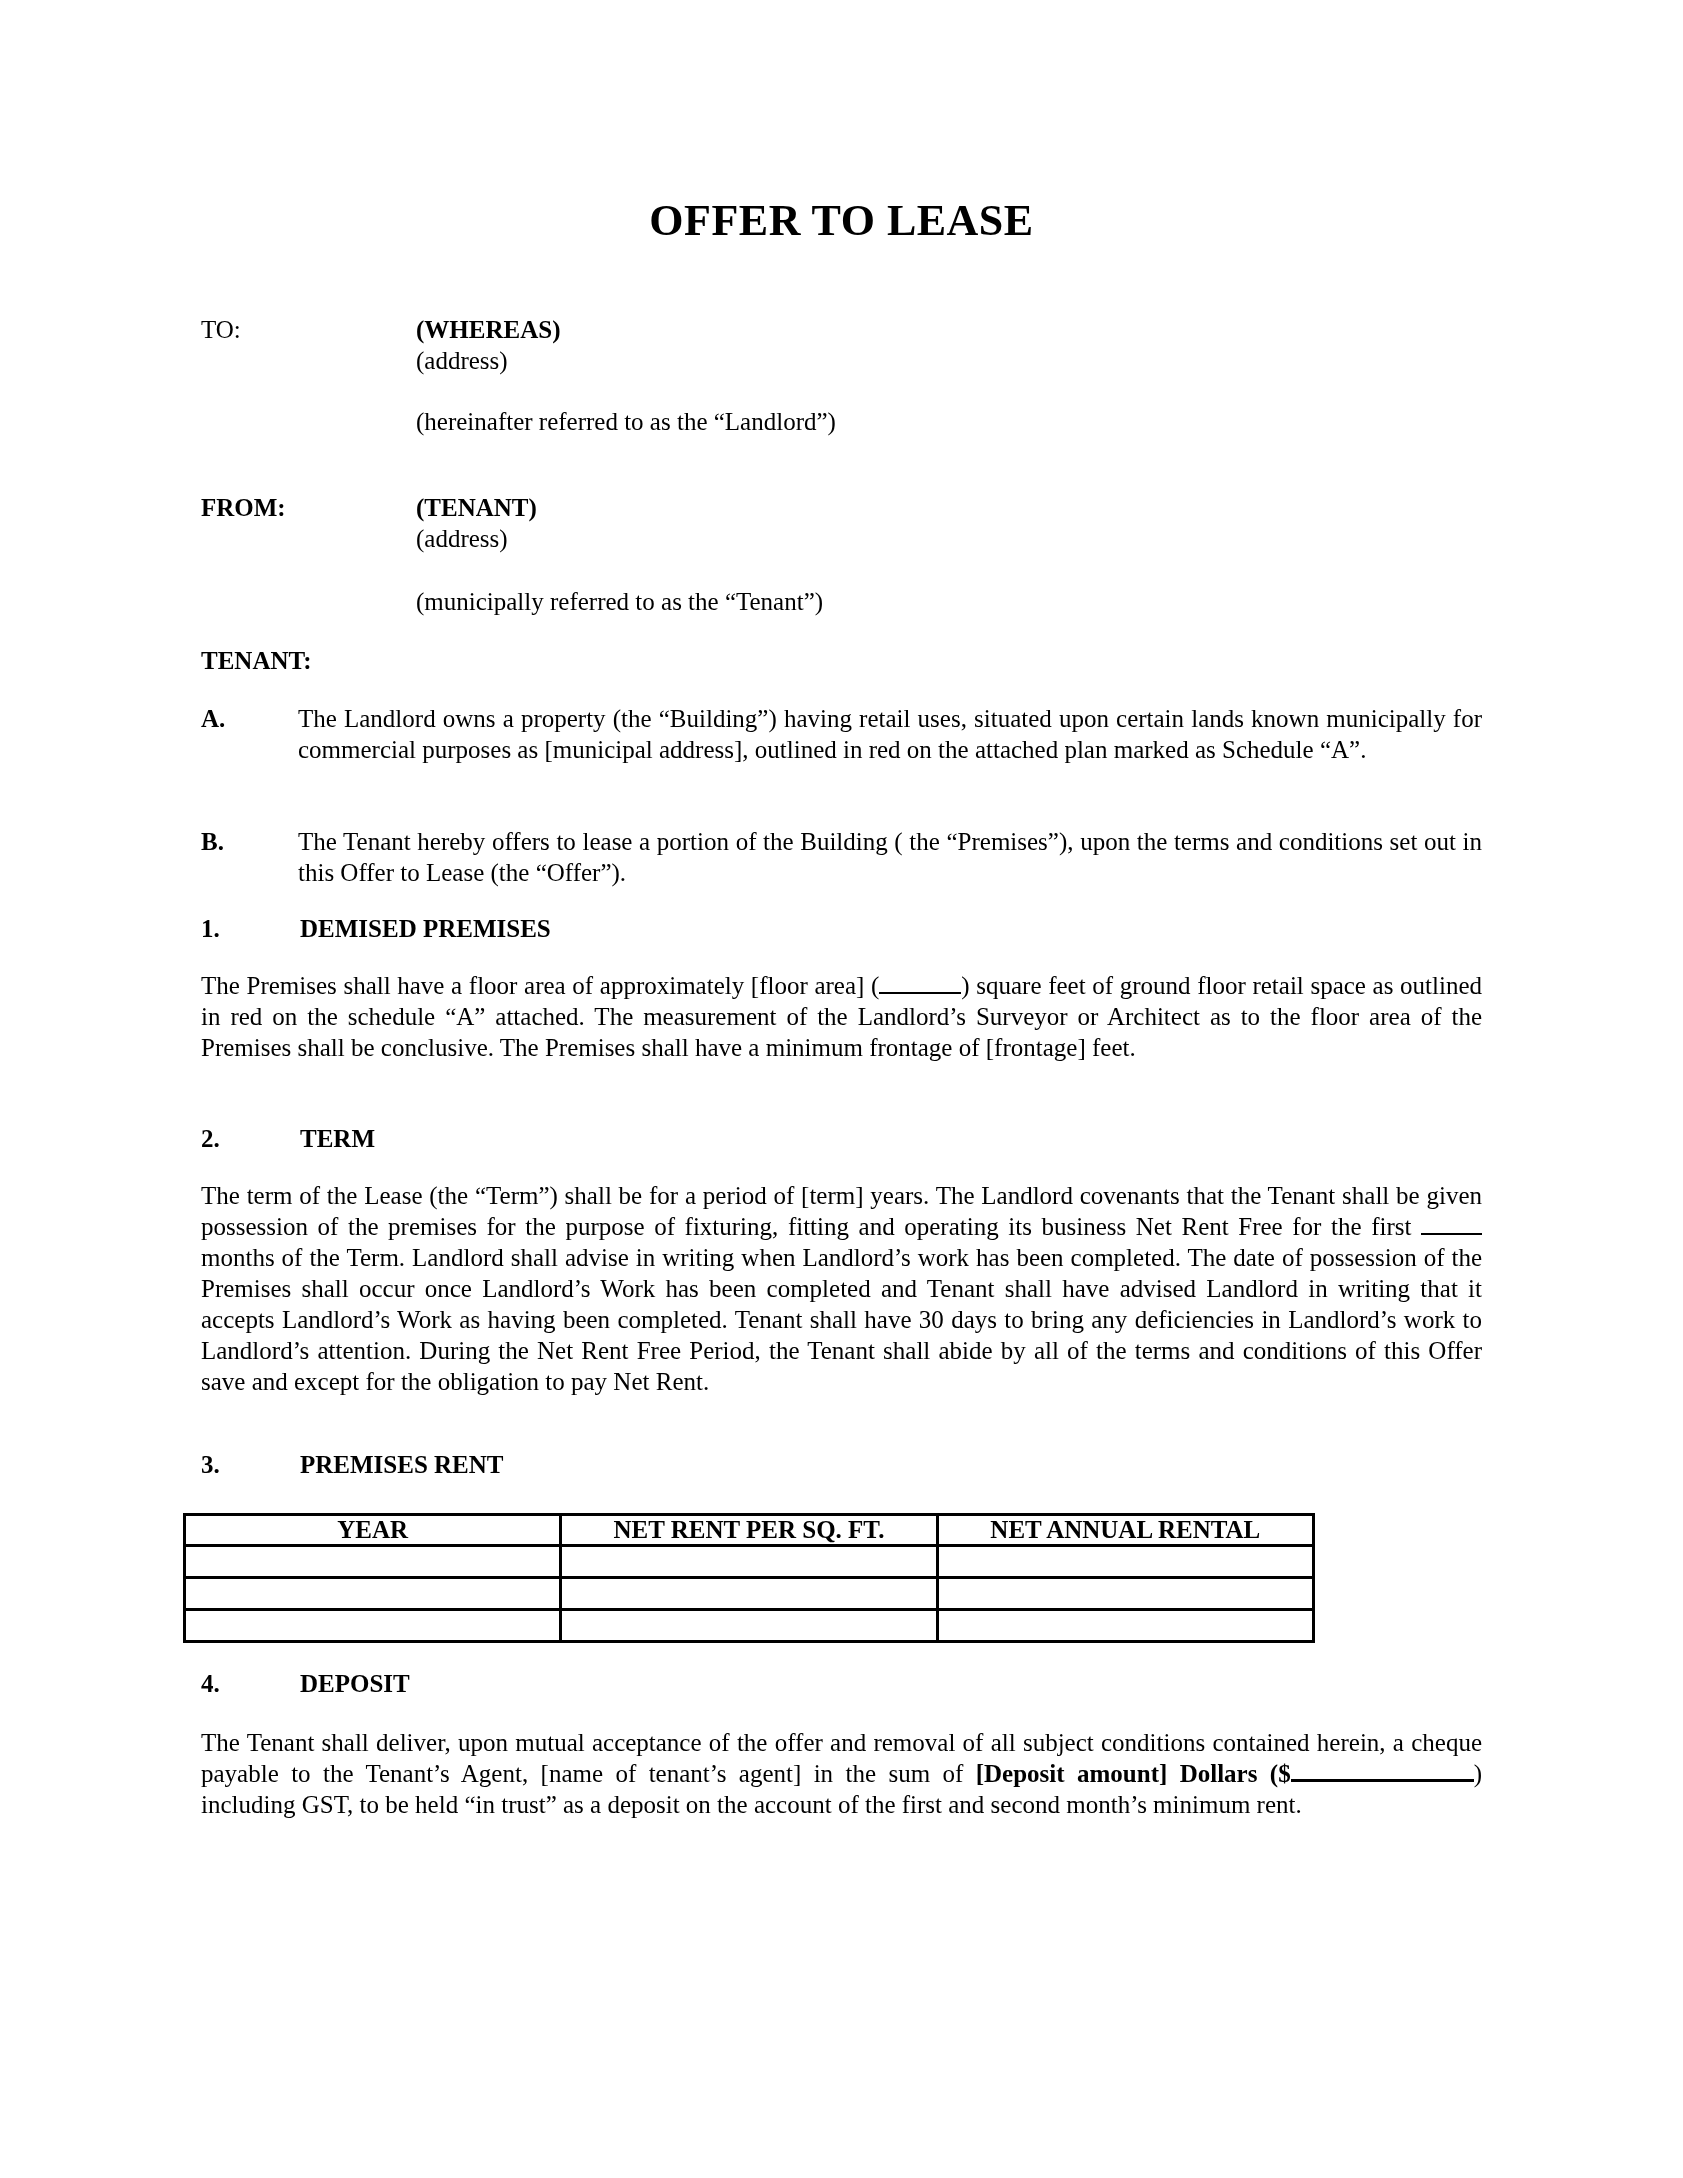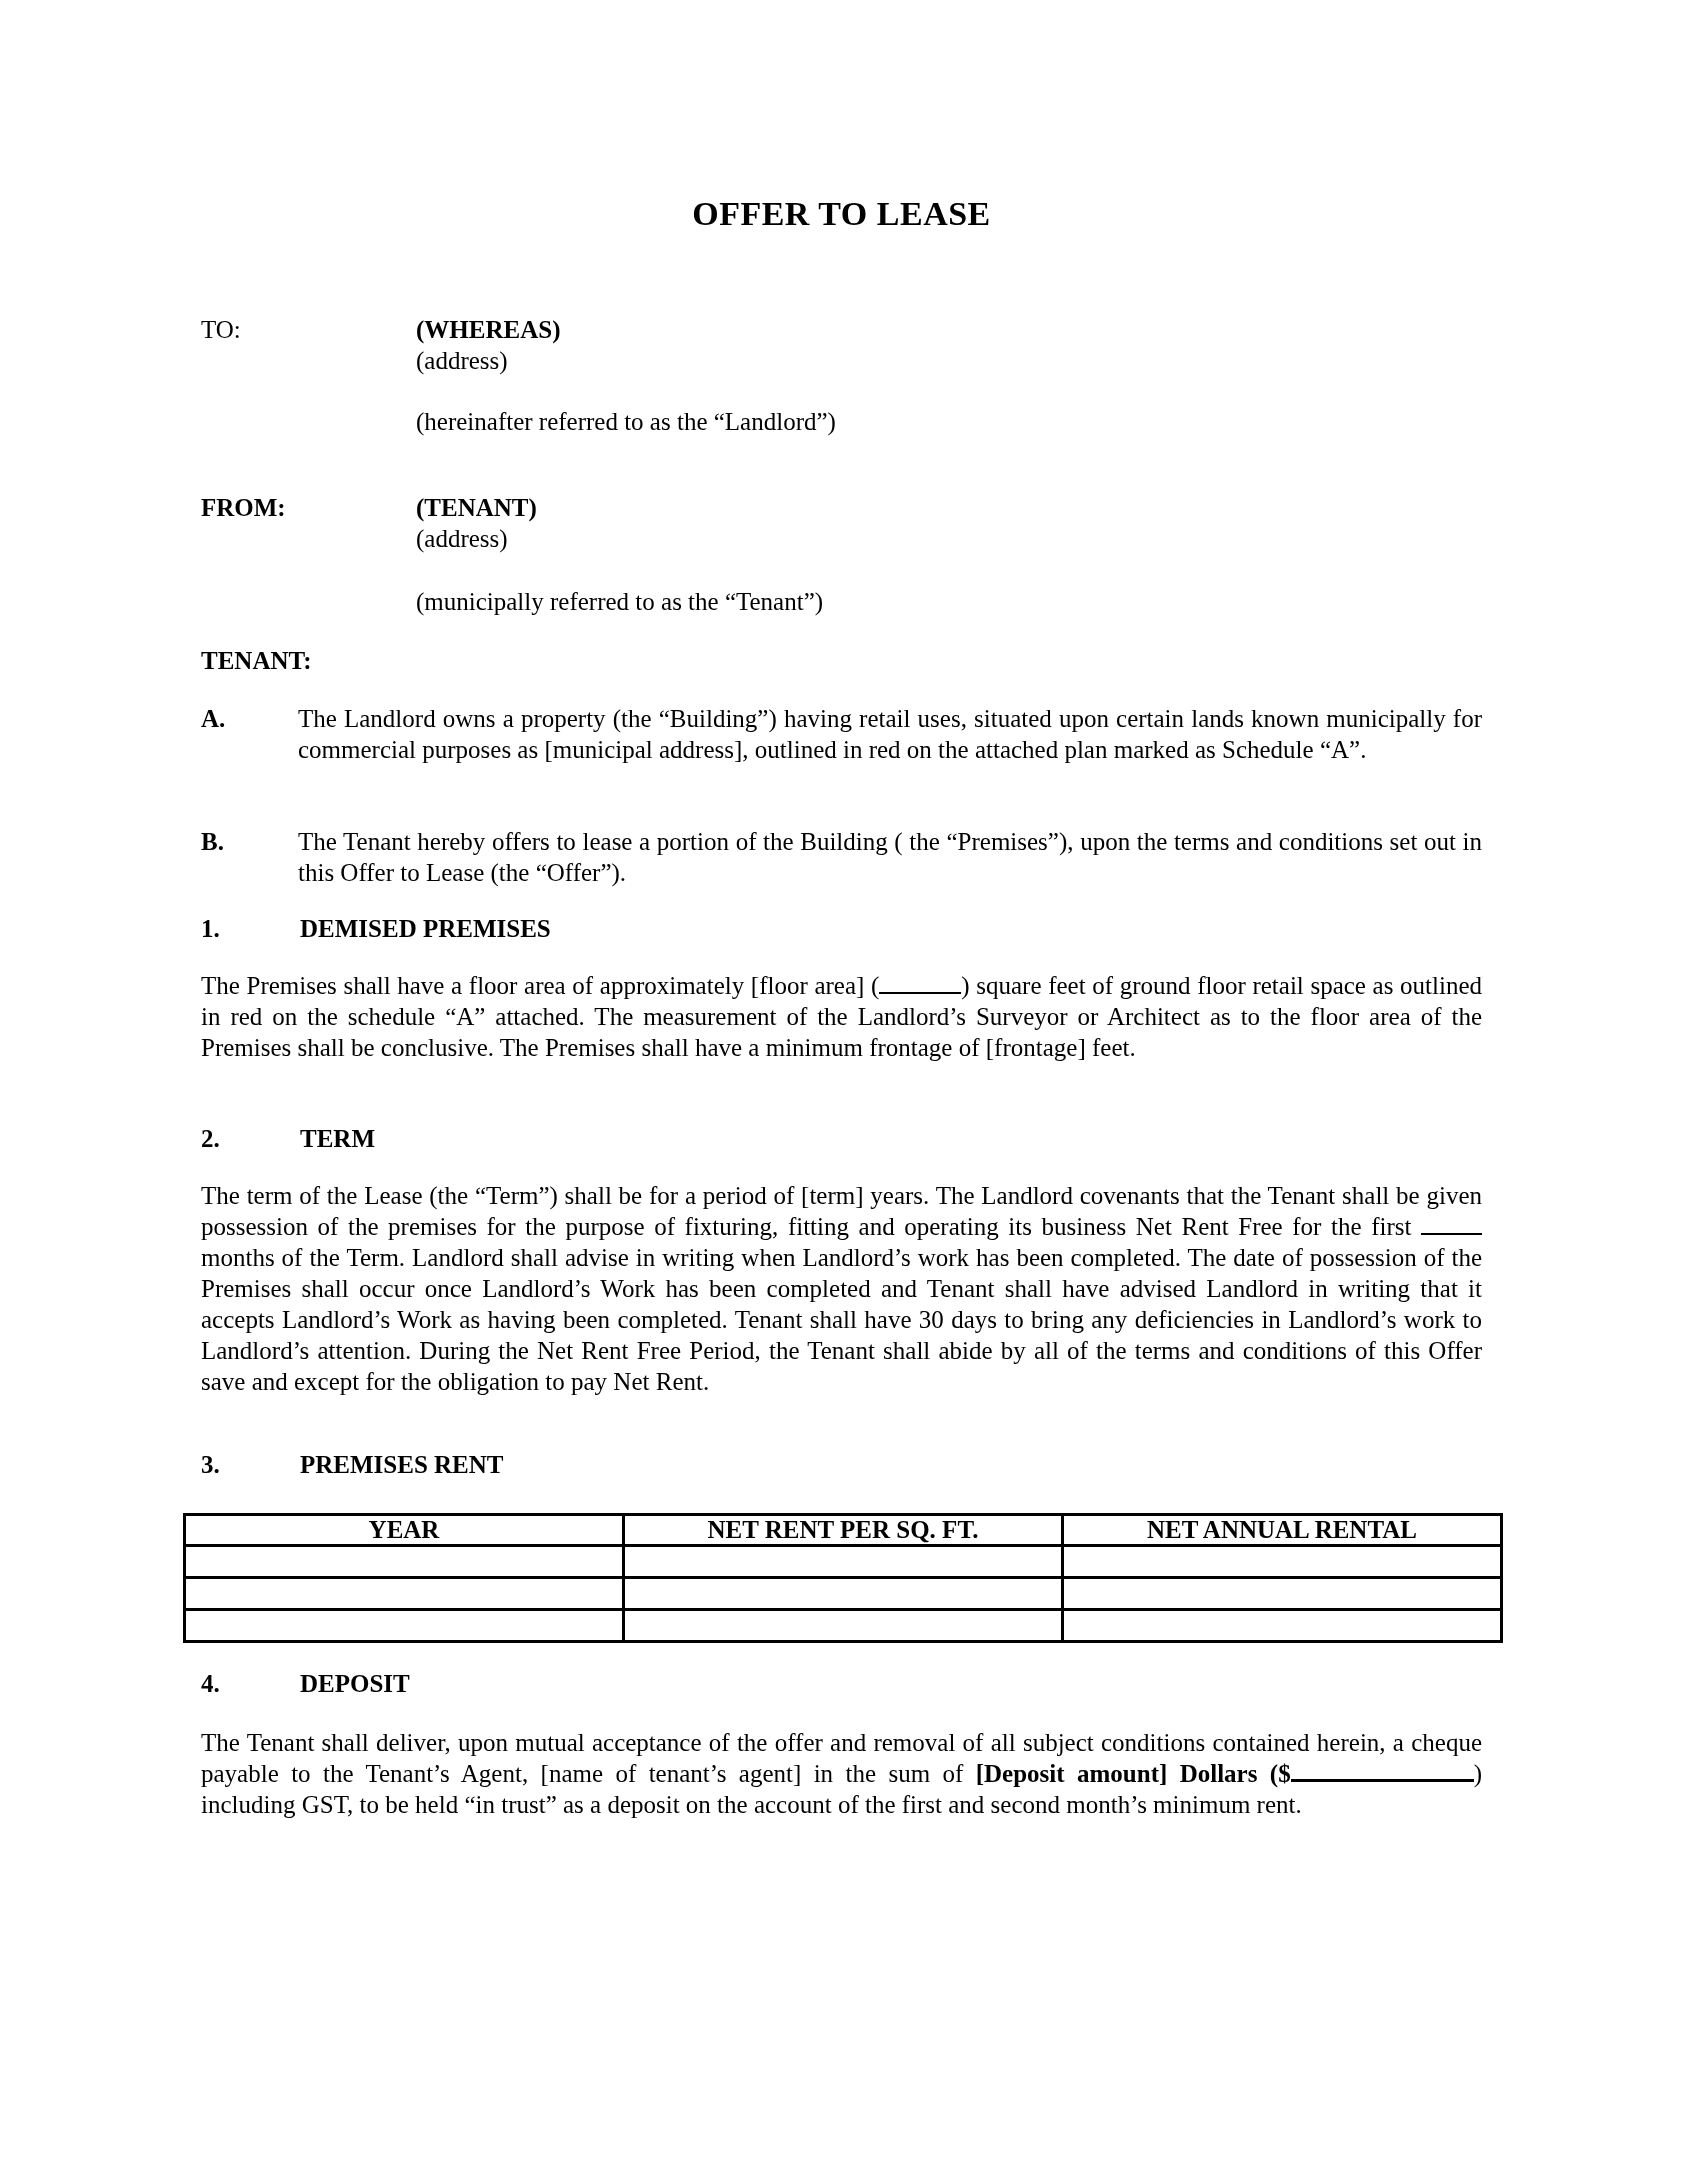--- a/index.html
+++ b/index.html
@@ -13,21 +13,21 @@
     position: relative;
     color: #000000;
     font-family: "Liberation Serif", "DejaVu Serif", serif;
   }
   .abs { position: absolute; }
   .doc-title {
     top: 195px;
     left: 0;
     width: 1683px;
     text-align: center;
-    font-size: 34px;
+    font-size: 44px;
     font-weight: bold;
     letter-spacing: 0.5px;
   }
   .body-text {
     font-size: 25px;
     line-height: 31px;
   }
   .justified { text-align: justify; }
   .bold { font-weight: bold; }
   .party-label { left: 201px; }
@@ -66,21 +66,21 @@
     border-bottom: 2px solid #000;
     vertical-align: baseline;
   }
   .blank-floor { width: 82px; }
   .blank-months { width: 61px; }
   .blank-deposit { width: 183px; border-bottom-width: 3px; }
   table.rent {
     position: absolute;
     left: 183px;
     top: 1513px;
-    width: 1320px;
+    width: 1132px;
     border-collapse: collapse;
     table-layout: fixed;
   }
   table.rent th, table.rent td {
     border: 3px solid #000;
     padding: 0;
     font-size: 25px;
   }
   table.rent th {
     height: 24px;

